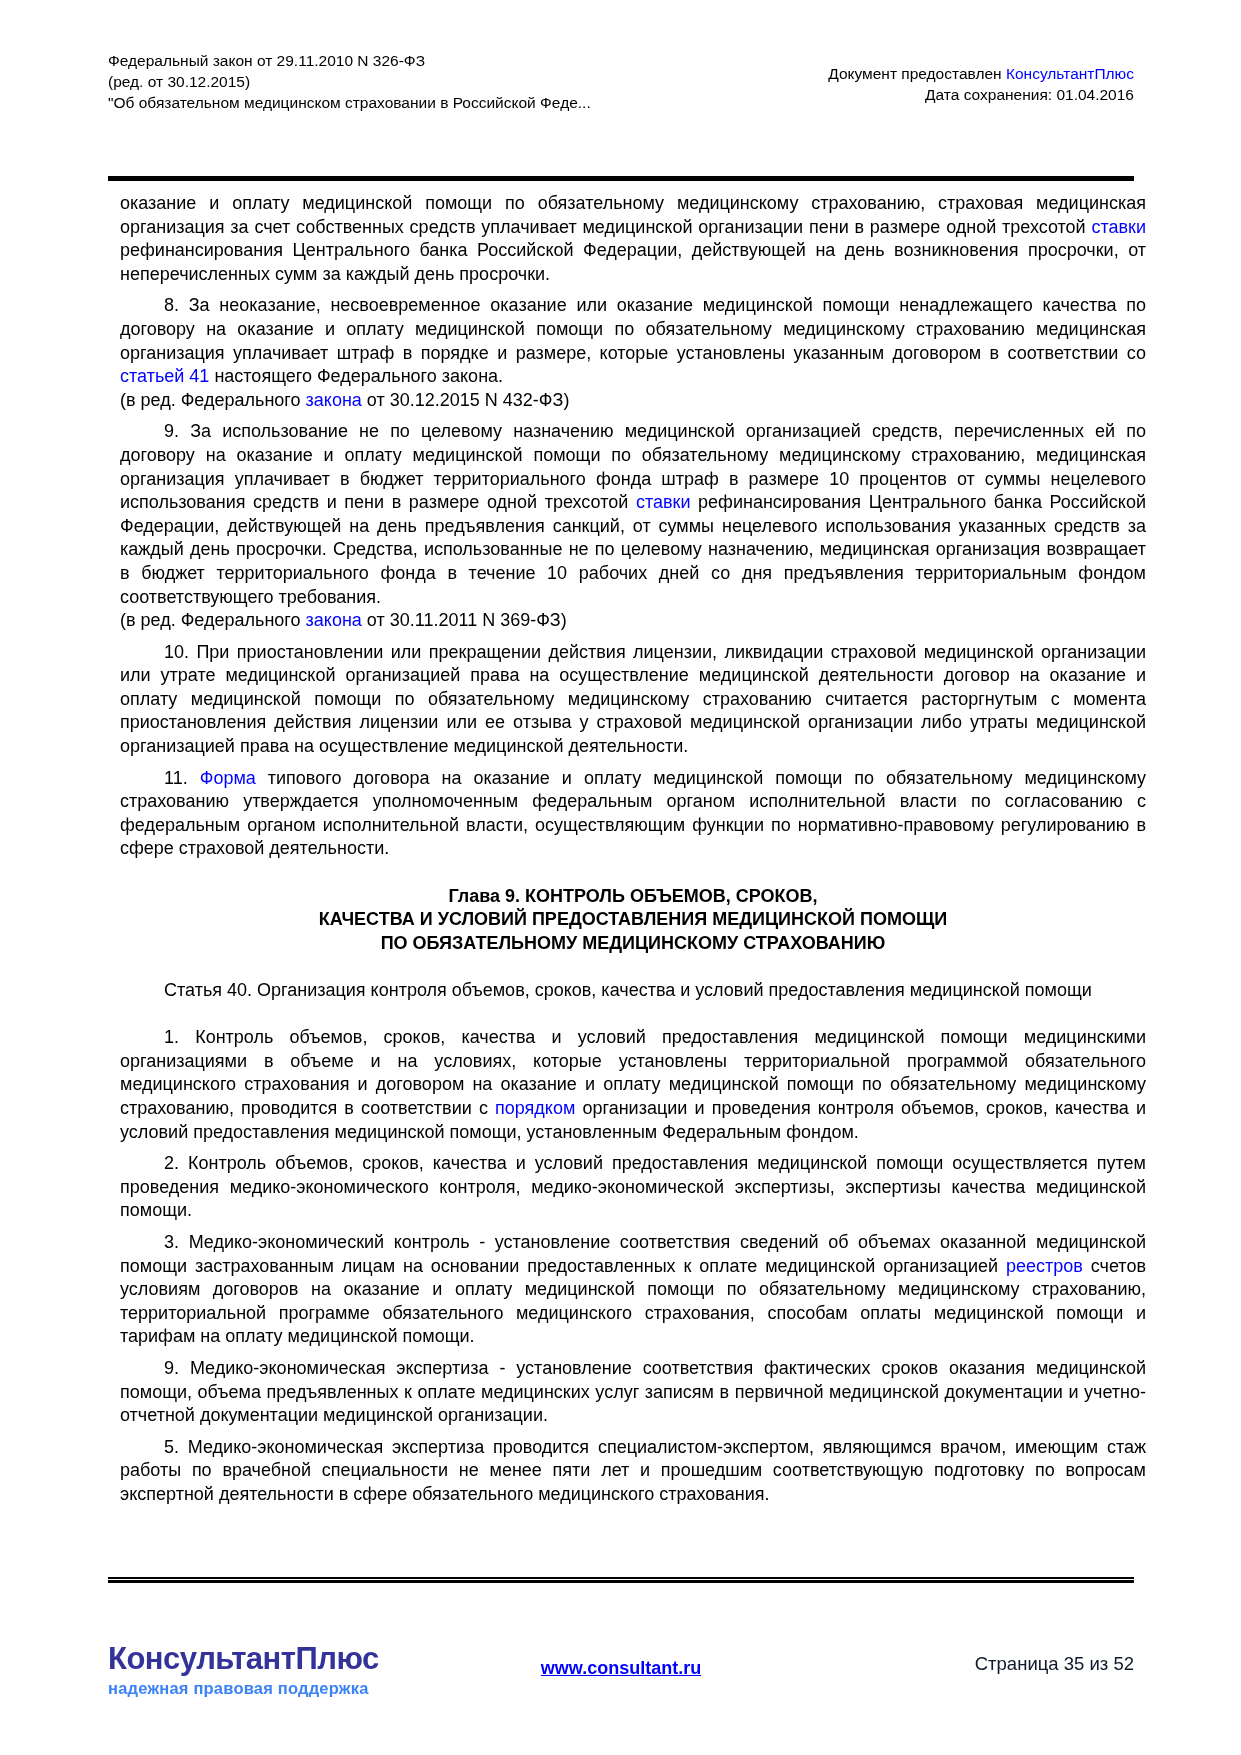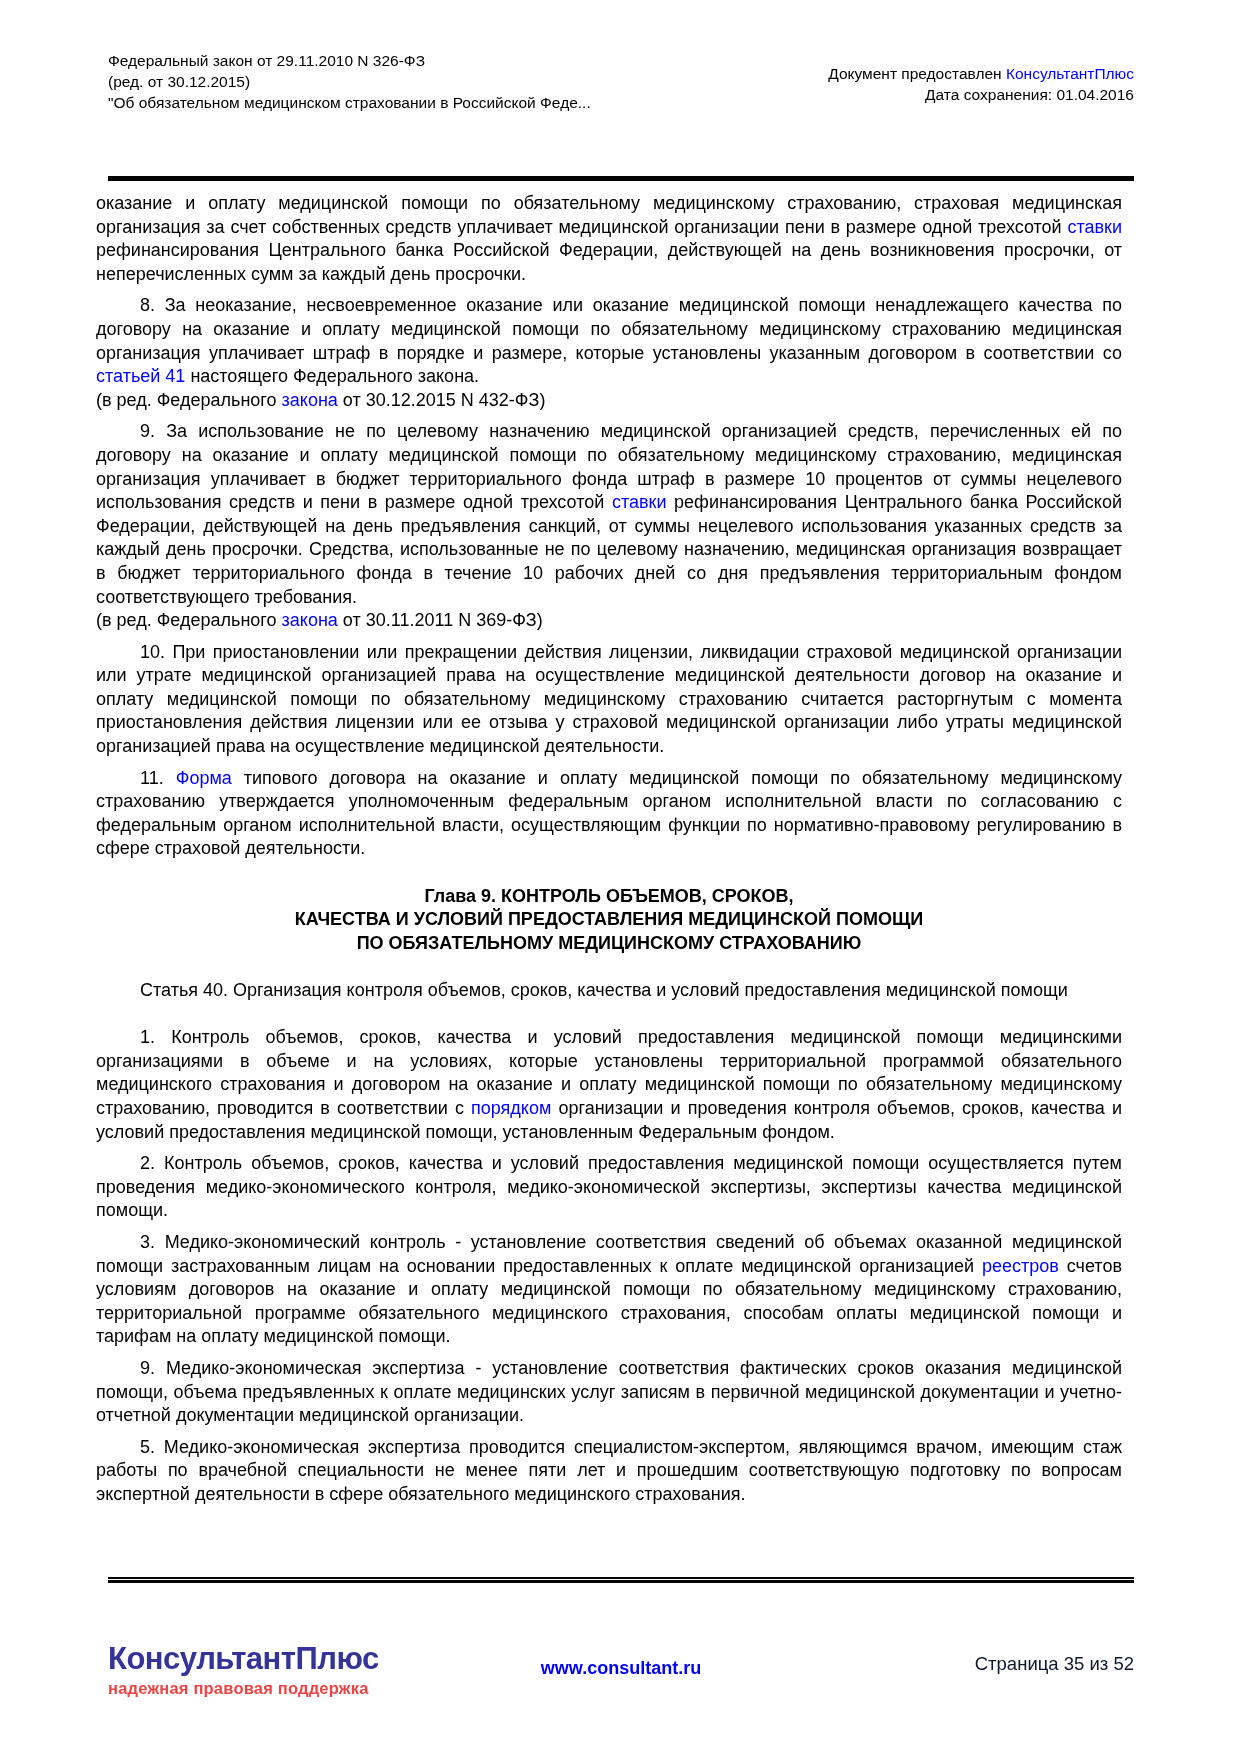--- a/index.html
+++ b/index.html
@@ -36,21 +36,21 @@
   .top-rule {
     position: absolute;
     left: 108px; top: 176px;
     width: 1026px; height: 5px;
     background: #000;
   }
 
   
   .doc-body {
     position: absolute;
-    left: 96px; top: 192px;
+    left: 120px; top: 192px;
     width: 1026px;
     height: 1384px;
     overflow: hidden;
     font-size: 18px;
     line-height: 23.6px;
     text-align: justify;
   }
   .para { margin: 0; text-align: justify; }
   .para.indent { text-indent: 44px; margin-top: 8px; }
   .para.chapter {
@@ -78,31 +78,32 @@
   .footer-logo .name {
     font-size: 31px;
     font-weight: bold;
     color: #333399;
     line-height: 1.05;
     letter-spacing: -0.5px;
   }
   .footer-logo .tagline {
     font-size: 16.5px;
     font-weight: bold;
-    color: #ef4444;
+    color: #3b82f6;
     margin-top: 3px;
     letter-spacing: 0.2px;
   }
   .footer-url {
     position: absolute;
     left: 108px; top: 1658px;
     width: 1026px;
     text-align: center;
     font-size: 18px;
     font-weight: bold;
+    text-decoration: underline;
   }
   .footer-page {
     position: absolute;
     right: 107px; top: 1653px;
     font-size: 18.5px;
     color: #0f172a;
   }
 </style>
 </head>
 <body>

